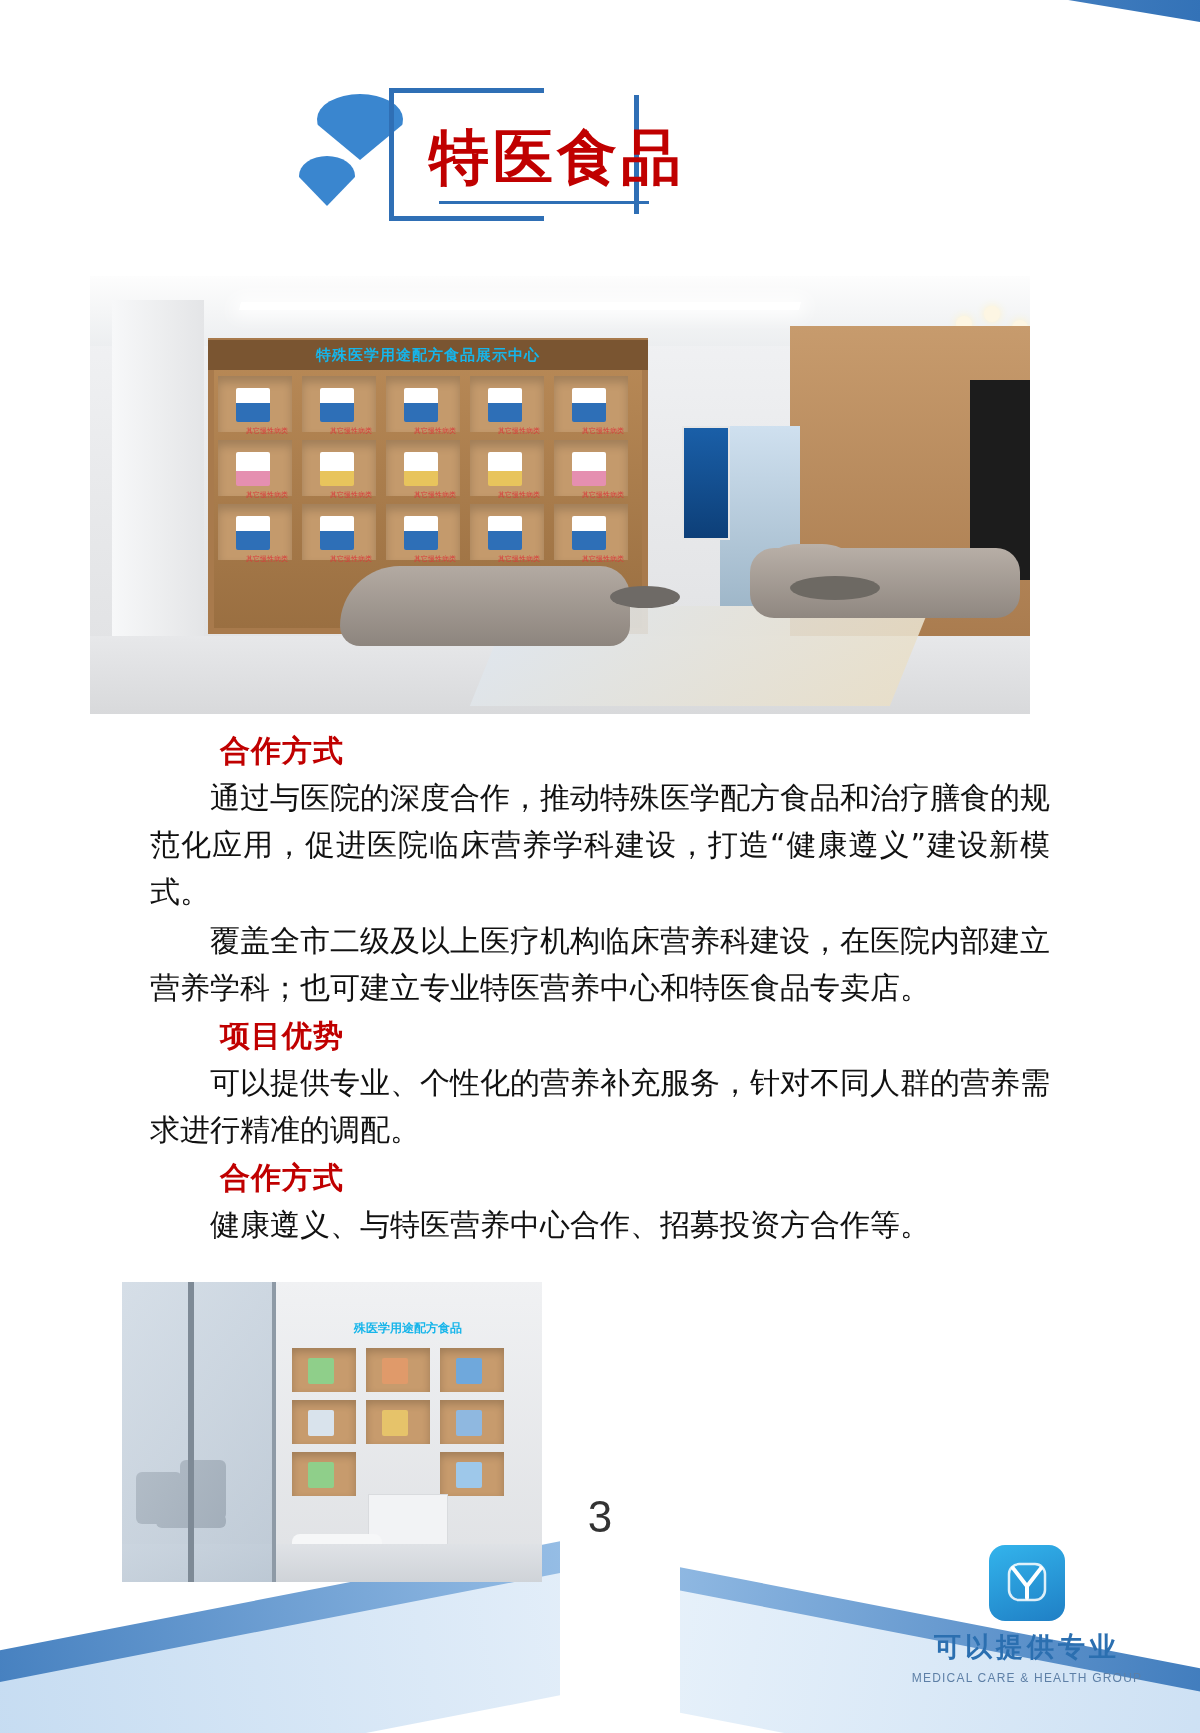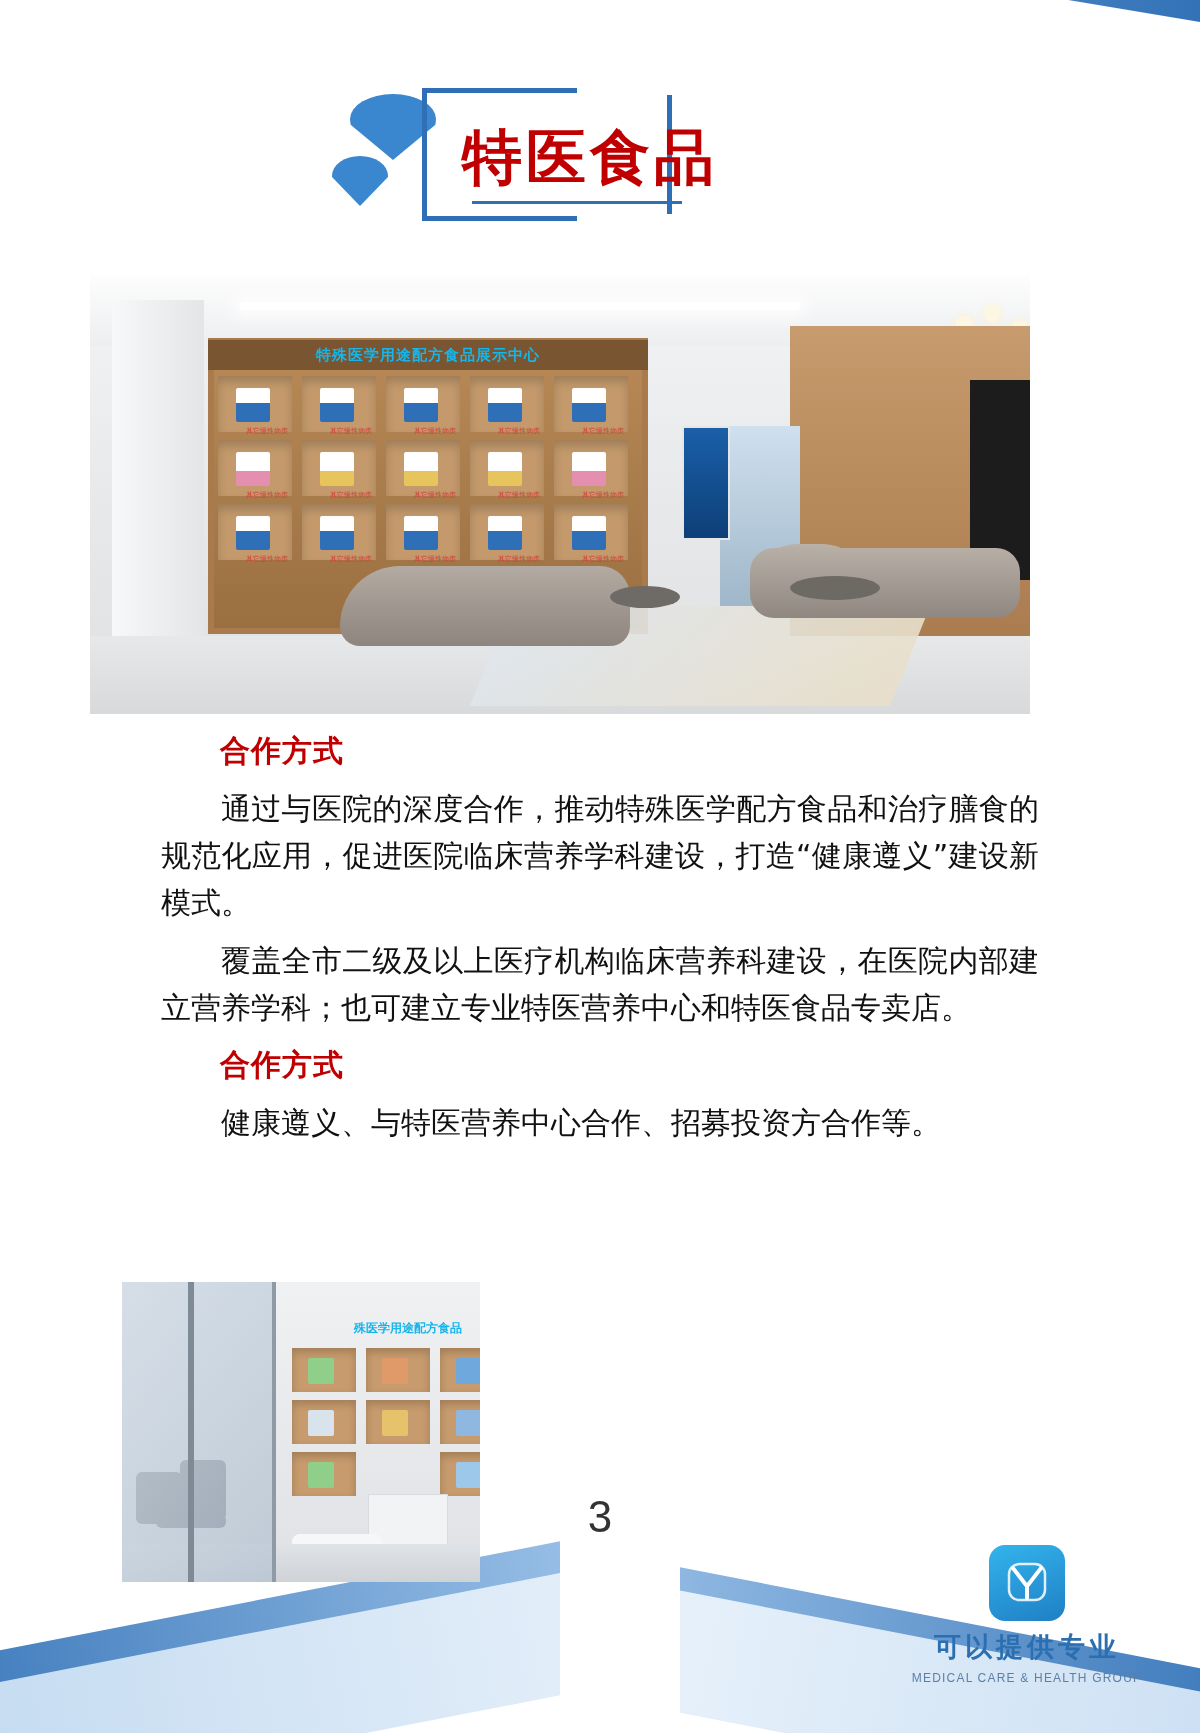--- a/index.html
+++ b/index.html
@@ -33,21 +33,21 @@
     background:linear-gradient(270deg,#2f6fb5,#9cc2e8);
     transform:rotate(11deg);transform-origin:right bottom;
   }
   .corner-br .rband2{
     position:absolute;bottom:-110px;right:-150px;width:800px;height:120px;
     background:linear-gradient(270deg,#c6dcf2,#eaf3fb);
     transform:rotate(11deg);transform-origin:right bottom;
   }
 
   
-  .title-block{position:absolute;left:332px;top:88px;width:520px;height:140px;}
+  .title-block{position:absolute;left:299px;top:88px;width:520px;height:140px;}
   .leaf-group{position:absolute;left:0;top:6px;width:110px;height:110px;}
   .leaf{position:absolute;background:#3a86cf;}
   .leaf-a{left:18px;top:0;width:86px;height:66px;border-radius:50% 50% 46% 46%/38% 38% 62% 62%;
           clip-path:polygon(0 0,100% 0,100% 46%,50% 100%,0 46%);background:#3a86cf;}
   .leaf-b{left:0;top:62px;width:56px;height:50px;border-radius:50% 50% 50% 50%/40% 40% 60% 60%;
           clip-path:polygon(0 0,100% 0,100% 42%,50% 100%,0 42%);background:#3a86cf;}
   .frame{
     position:absolute;left:90px;top:0;width:250px;height:133px;
     border:5px solid #2f6fb5;box-sizing:border-box;
   }
@@ -105,28 +105,28 @@
   .body-text{
     position:absolute;left:150px;top:728px;width:900px;
     font-family:"DejaVu Sans","Liberation Sans",sans-serif;
     color:#1a1a1a;
   }
   .sec-head{
     color:#c00000;font-weight:bold;font-size:30px;line-height:46px;
     margin:0 0 0 70px;letter-spacing:1px;
   }
   .sec-body{
-    font-size:30px;line-height:47px;margin:11px;text-indent:60px;
+    font-size:30px;line-height:47px;margin:0;text-indent:60px;
     text-align:justify;color:#111;
   }
   .sec + .sec{margin-top:2px;}
 
   
   .photo2{
-    position:absolute;left:122px;top:1282px;width:358px;height:300px;
+    position:absolute;left:122px;top:1282px;width:420px;height:300px;
     background:linear-gradient(180deg,#e9ebee,#d6d9dd);overflow:hidden;
   }
   .photo2 .glass{position:absolute;left:0;top:0;width:150px;height:300px;background:linear-gradient(120deg,rgba(210,220,230,.85),rgba(180,195,210,.7));border-right:4px solid #8e9aa6;}
   .photo2 .mull{position:absolute;left:66px;top:0;width:6px;height:300px;background:#7e8a96;}
   .photo2 .wall{position:absolute;left:150px;top:0;width:270px;height:300px;background:linear-gradient(180deg,#f0f1f3,#dfe1e4);}
   .photo2 .banner2{position:absolute;left:166px;top:36px;width:240px;height:20px;color:#16b5ea;font-size:12px;font-weight:bold;display:flex;align-items:center;justify-content:center;font-family:"DejaVu Sans",sans-serif;}
   .photo2 .sh{position:absolute;background:#c79b6d;box-shadow:inset 0 4px 8px rgba(0,0,0,.2);}
   .photo2 .ghost{position:absolute;background:#f4f5f7;border-radius:2px;}
   .photo2 .radiator{position:absolute;left:246px;top:212px;width:78px;height:62px;background:#f2f3f5;border:1px solid #d9dbde;}
   .photo2 .chairwhite{position:absolute;left:170px;top:252px;width:90px;height:48px;background:#f6f7f8;border-radius:8px 8px 0 0;}
@@ -265,20 +265,24 @@
 
 <div class="body-text">
   <div class="sec">
     <div class="sec-head">合作方式</div>
     <p class="sec-body">通过与医院的深度合作，推动特殊医学配方食品和治疗膳食的规范化应用，促进医院临床营养学科建设，打造“健康遵义”建设新模式。</p>
   </div>
   <div class="sec">
     <p class="sec-body">覆盖全市二级及以上医疗机构临床营养科建设，在医院内部建立营养学科；也可建立专业特医营养中心和特医食品专卖店。</p>
   </div>
   <div class="sec">
+    <div class="sec-head">项目优势</div>
+    <p class="sec-body">可以提供专业、个性化的营养补充服务，针对不同人群的营养需求进行精准的调配。</p>
+  </div>
+  <div class="sec">
     <div class="sec-head">合作方式</div>
     <p class="sec-body">健康遵义、与特医营养中心合作、招募投资方合作等。</p>
   </div>
 </div>
 
 <div class="photo2">
   <div class="wall"></div>
   <div class="banner2">殊医学用途配方食品</div>
 
   <div class="sh" style="left:170px;top:66px;width:64px;height:44px"></div>

